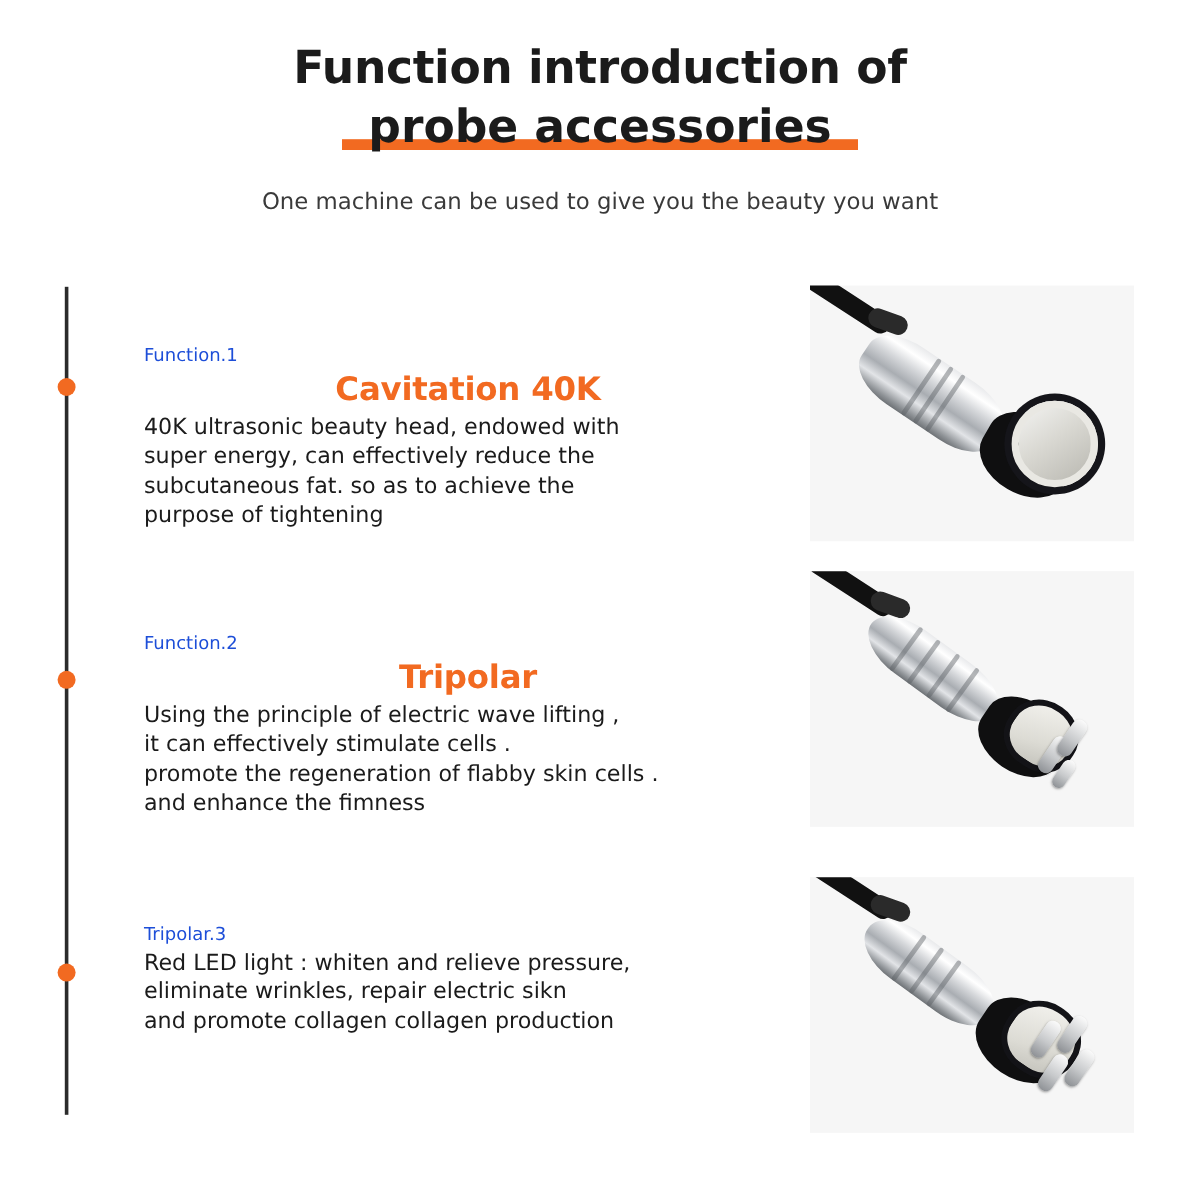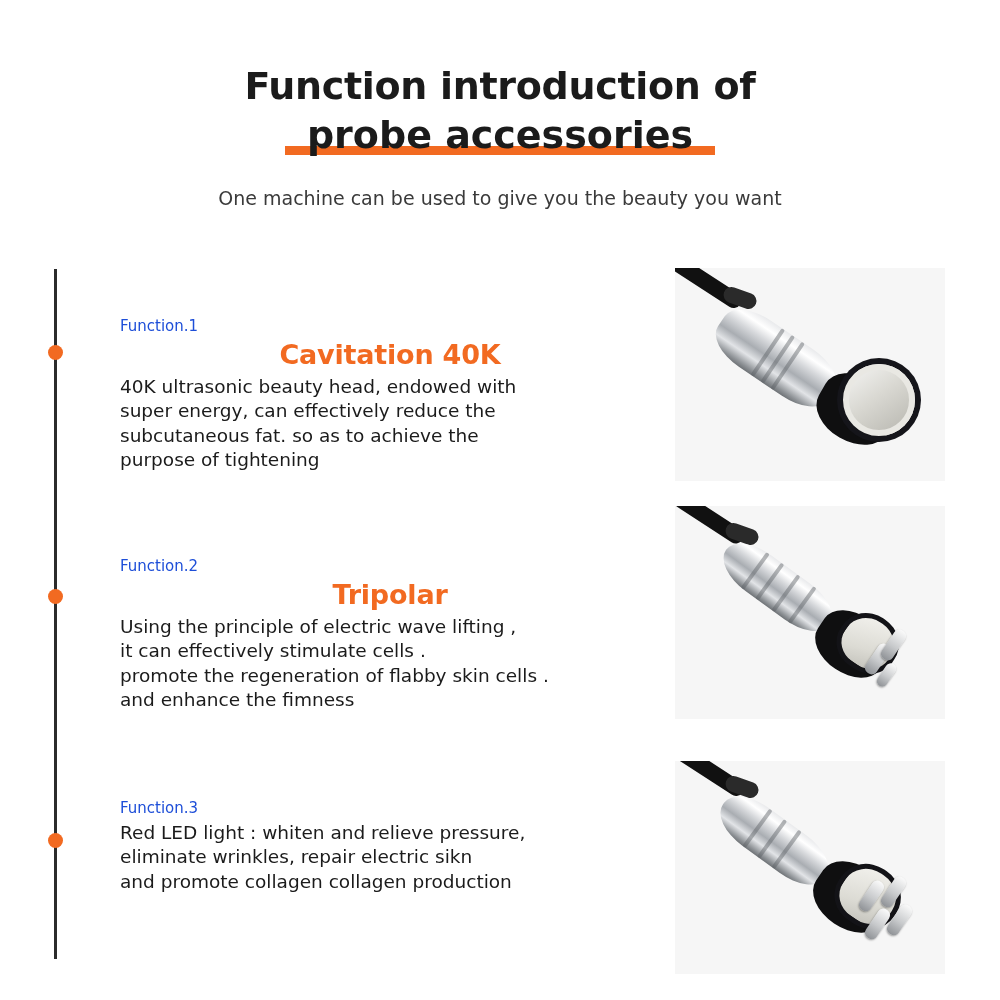--- a/index.html
+++ b/index.html
@@ -13,21 +13,21 @@
   .page {
     position: relative;
     width: 1000px;
     height: 1000px;
     background: #ffffff;
   }
 
   
   .header {
     text-align: center;
-    padding-top: 62px;
+    padding-top: 32px;
   }
   .title-line {
     font-size: 38px;
     font-weight: bold;
     color: #1b1b1b;
     line-height: 1.28;
     letter-spacing: -0.3px;
   }
   .title-line2-wrap {
     position: relative;
@@ -221,21 +221,21 @@
     <div class="item i2">
       <div class="fn-label">Function.2</div>
       <div class="fn-name">Tripolar</div>
       <div class="fn-desc">Using the principle of electric wave lifting ,
 it can effectively stimulate cells .
 promote the regeneration of flabby skin cells .
 and enhance the fimness</div>
     </div>
 
     <div class="item i3">
-      <div class="fn-label">Function.3</div>
+      <div class="fn-label">Tripolar.3</div>
       <div class="fn-desc">Red LED light : whiten and relieve pressure,
 eliminate wrinkles, repair electric sikn
 and promote collagen collagen production</div>
     </div>
 
     <div class="photo p1">
       <div class="probe">
         <div class="cable" style="left:-10px; top:6px; width:82px;"></div>
         <div class="cable-kink" style="left:48px; top:22px;"></div>
         <div class="handle" style="left:62px; top:30px; width:132px; height:56px; transform:rotate(34deg); transform-origin:left top;">

